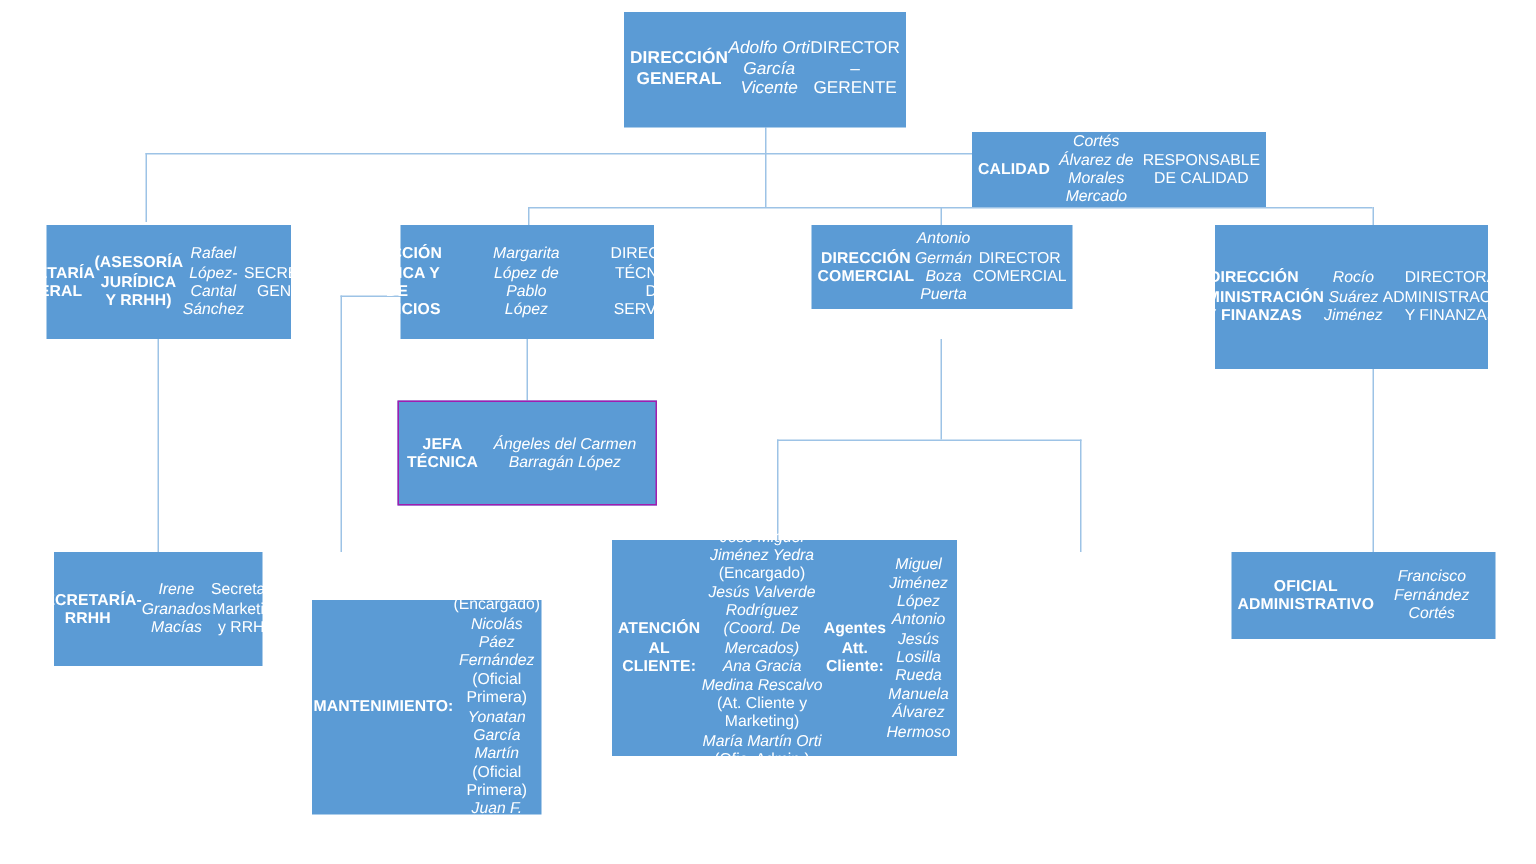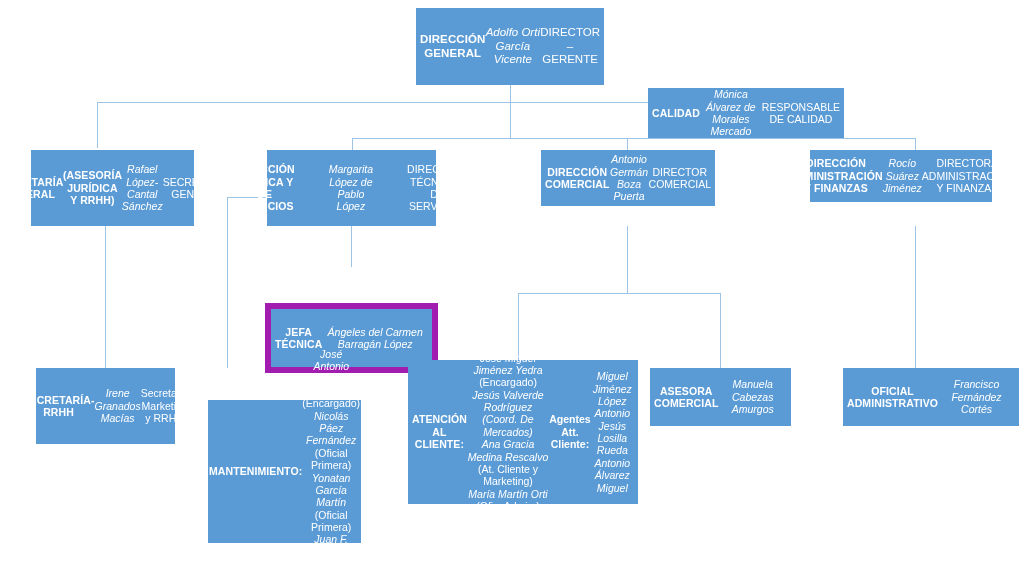--- a/index.html
+++ b/index.html
@@ -25,22 +25,21 @@
     color: #ffffff;
     text-align: center;
     display: flex;
     align-items: center;
     justify-content: center;
     line-height: 1.18;
     padding: 2px 4px;
     z-index: 3;
   }
   .node.bordered {
-    border: 6px solid #a21caf;
-    margin-top: 36px;
+    border: 1px solid #a21caf;
   }
   .node .ttl {
     font-weight: bold;
     letter-spacing: .1px;
   }
   .node .nm {
     font-style: italic;
   }
   .node .rl {
     font-style: normal;
@@ -92,21 +91,21 @@
   <div class="ln v" style="left:915px; top:226px; height:142px;"></div>
 
   <div class="node" style="left:416px; top:8px; width:188px; height:77px; font-size:11.5px;">
     <div class="ttl">DIRECCIÓN GENERAL</div>
     <div class="nm">Adolfo Orti García Vicente</div>
     <div class="rl">DIRECTOR – GERENTE</div>
   </div>
 
   <div class="node" style="left:648px; top:88px; width:196px; height:50px; font-size:10.5px;">
     <div class="ttl">CALIDAD</div>
-    <div class="nm">Mónica Álvarez de Morales Mercado</div>
+    <div class="nm">Cortés Álvarez de Morales Mercado</div>
     <div class="rl">RESPONSABLE DE CALIDAD</div>
   </div>
 
   <div class="node" style="left:31px; top:150px; width:163px; height:76px; font-size:10.5px;">
     <div class="ttl">SECRETARÍA GENERAL</div>
     <div class="ttl">(ASESORÍA JURÍDICA Y RRHH)</div>
     <div class="nm">Rafael López-Cantal Sánchez</div>
     <div class="rl">SECRETARIO GENERAL</div>
   </div>
 
@@ -115,21 +114,21 @@
     <div class="nm">Margarita López de Pablo López</div>
     <div class="rl">DIRECTORA TÉCNICA Y DE SERVICIOS</div>
   </div>
 
   <div class="node" style="left:541px; top:150px; width:174px; height:56px; font-size:10.5px;">
     <div class="ttl">DIRECCIÓN COMERCIAL</div>
     <div class="nm">Antonio Germán Boza Puerta</div>
     <div class="rl">DIRECTOR COMERCIAL</div>
   </div>
 
-  <div class="node" style="left:810px; top:150px; width:182px; height:52px; font-size:10.5px;">
+  <div class="node" style="left:810px; top:150px; width:182px; height:96px; font-size:10.5px;">
     <div class="ttl">DIRECCIÓN ADMINISTRACIÓN Y FINANZAS</div>
     <div class="nm">Rocío Suárez Jiménez</div>
     <div class="rl">DIRECTORA ADMINISTRACIÓN Y FINANZAS</div>
   </div>
 
   <div class="node bordered" style="left:265px; top:267px; width:173px; height:70px; font-size:10.5px;">
     <div class="ttl">JEFA TÉCNICA</div>
     <div class="nm">Ángeles del Carmen Barragán López</div>
   </div>
 
@@ -158,27 +157,23 @@
     <div>
         <div><span class="nm">José Miguel Jiménez Yedra</span><span class="paren"> (Encargado)</span></div>
         <div><span class="nm">Jesús Valverde Rodríguez (Coord. De Mercados)</span><span class="paren"></span></div>
         <div><span class="nm">Ana Gracia Medina Rescalvo</span><span class="paren"> (At. Cliente y Marketing)</span></div>
         <div><span class="nm">María Martín Orti</span><span class="paren"> (Ofic. Admin.)</span></div>
       </div>
     <div class="sub">Agentes Att. Cliente:</div>
     <div>
         <div class="nm">Miguel Jiménez López</div>
         <div class="nm">Antonio Jesús Losilla Rueda</div>
-        <div class="nm">Antonio Álvarez Miguel</div>
+        <div class="nm">Manuela Álvarez Hermoso</div>
       </div>
   </div>
 
-  <div class="node" style="left:650px; top:368px; width:141px; height:58px; font-size:10.5px;">
-    <div class="ttl">ASESORA COMERCIAL</div>
-    <div class="nm">Manuela Cabezas Amurgos</div>
-  </div>
 
-  <div class="node" style="left:821px; top:368px; width:176px; height:58px; font-size:10.5px;margin-left:22px;">
+  <div class="node" style="left:821px; top:368px; width:176px; height:58px; font-size:10.5px;">
     <div class="ttl">OFICIAL ADMINISTRATIVO</div>
     <div class="nm">Francisco Fernández Cortés</div>
   </div>
 
 </div>
 
 </body></html>

